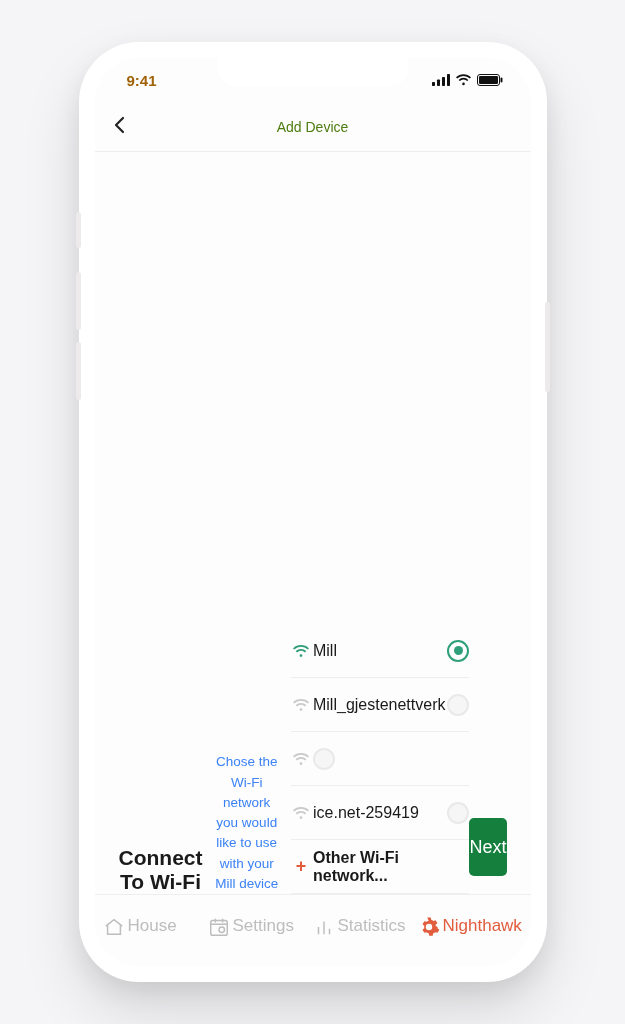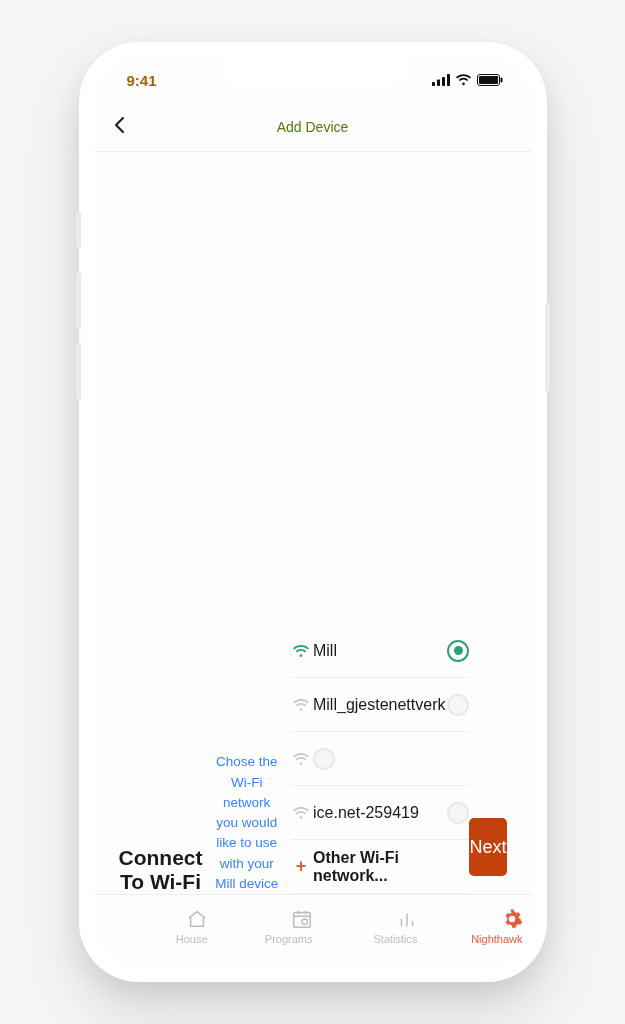--- a/index.html
+++ b/index.html
@@ -165,21 +165,21 @@
     font-weight: 700;
     width: 20px;
     text-align: center;
   }
 
   .spacer { flex: 1; }
 
   .next-btn {
     margin-bottom: 18px;
     height: 58px;
-    background: #c2410c;
+    background: #15803d;
     color: #fff;
     font-size: 18px;
     border-radius: 5px;
     display: flex;
     align-items: center;
     justify-content: center;
     cursor: pointer;
   }
 
   
@@ -187,26 +187,26 @@
     height: 72px;
     border-top: 1px solid #eee;
     display: flex;
     justify-content: space-around;
     align-items: center;
     padding: 6px 8px 14px 8px;
   }
   .tab-item {
     flex: 1;
     display: flex;
-    flex-direction: column;
-    align-items: flex-end;
+    flex-direction: row;
+    align-items: flex-start;
     gap: 3px;
     cursor: pointer;
     color: #bdbdbd;
-    font-size: 11px;
+    font-size: 17px;
   }
   .tab-item.active { color: #e25c3e; }
   .tab-item svg { width:22px; height:22px; }
 </style>
 </head>
 <body>
 
 <div class="phone-frame">
   <div class="side-button"></div>
   <div class="side-left1"></div>
@@ -311,21 +311,21 @@
             <path d="M5 10v10h14V10"></path>
           </svg>
         <span>House</span>
       </div>
       <div class="tab-item">
         <svg viewBox="0 0 24 24" fill="none" stroke="currentColor" stroke-width="1.6">
             <rect x="3" y="5" width="18" height="16" rx="2"></rect>
             <path d="M3 9h18M8 3v4M16 3v4"></path>
             <circle cx="15" cy="15" r="3"></circle>
           </svg>
-        <span>Programs</span>
+        <span>Settings</span>
       </div>
       <div class="tab-item">
         <svg viewBox="0 0 24 24" fill="none" stroke="currentColor" stroke-width="1.6">
             <path d="M6 20V12M12 20V6M18 20v-6"></path>
           </svg>
         <span>Statistics</span>
       </div>
       <div class="tab-item active">
         <svg viewBox="0 0 24 24" fill="currentColor">
             <path d="M12 8.5a3.5 3.5 0 100 7 3.5 3.5 0 000-7zm9.4 3.5c0 .5 0 .9-.1 1.4l2 1.6-2 3.4-2.4-.8c-.7.6-1.5 1-2.4 1.3l-.4 2.6h-4l-.4-2.6c-.9-.3-1.7-.7-2.4-1.3l-2.4.8-2-3.4 2-1.6c-.1-.5-.1-.9-.1-1.4s0-.9.1-1.4l-2-1.6 2-3.4 2.4.8c.7-.6 1.5-1 2.4-1.3L10 1.5h4l.4 2.6c.9.3 1.7.7 2.4 1.3l2.4-.8 2 3.4-2 1.6c.1.5.1.9.1 1.4z"></path>

